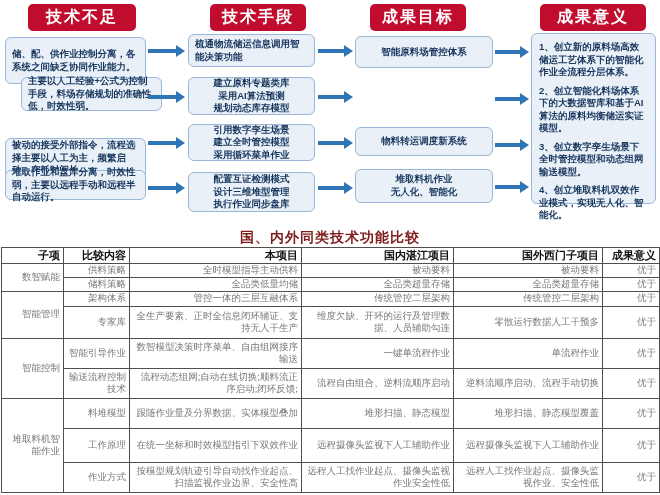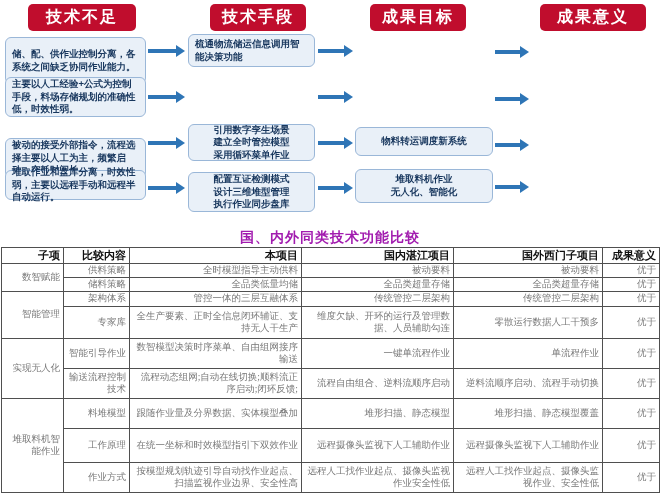--- a/index.html
+++ b/index.html
@@ -21,57 +21,67 @@
         border-radius:6px;color:var(--navy);font-weight:bold;font-size:9.5px;
         line-height:1.32;padding:7px 7px 4px 7px;}
   .bigbox p{margin-bottom:6px;}
   .arrow{position:absolute;height:12px;}
   .arrow::before{content:"";position:absolute;left:0;right:8px;top:4px;height:4px;background:var(--blue);}
   .arrow::after{content:"";position:absolute;right:0;top:0;width:0;height:0;
         border-left:9px solid var(--blue);border-top:6px solid transparent;border-bottom:6px solid transparent;}
 
   
   .tbl-title{position:absolute;left:0;top:229px;width:660px;text-align:center;
-        font-size:14px;font-weight:bold;color:#a21caf;letter-spacing:1px;}
+        font-size:14px;font-weight:bold;color:#7f1d1d;letter-spacing:1px;}
   table.cmp{position:absolute;left:1px;top:247px;width:658px;border-collapse:collapse;
         table-layout:fixed;border:1.5px solid #2f2f2f;}
   table.cmp th,table.cmp td{border:1px solid #4f4f4f;text-align:right;vertical-align:middle;
         padding:0 3px;overflow:hidden;}
   table.cmp th{font-size:11px;font-weight:bold;color:#101010;font-family:"Liberation Sans",sans-serif;}
   table.cmp td{font-size:9.5px;color:#787878;font-family:"Liberation Serif",serif;line-height:1.25;}
   tr.h16{height:16px}tr.h14{height:14px}tr.h15{height:15px}tr.h32{height:32px}
   tr.h30{height:30px}tr.h34{height:34px}
 </style>
 </head>
 <body>
 
 <div class="stage">
 
   <div class="rhdr" style="left:28px;width:108px">技术不足</div>
   <div class="rhdr" style="left:210px;width:96px">技术手段</div>
   <div class="rhdr" style="left:370px;width:96px">成果目标</div>
   <div class="rhdr" style="left:540px;width:106px">成果意义</div>
 
   <div class="fbox" style="left:5px;width:141px;top:37px;height:47px">储、配、供作业控制分离，各系统之间缺乏协同作业能力。</div>
-  <div class="fbox" style="left:5px;width:141px;top:77px;height:40px">主要以人工经验+公式为控制手段，料场存储规划的准确性低，时效性弱。</div>
+  <div class="fbox" style="left:21px;width:141px;top:77px;height:34px">主要以人工经验+公式为控制手段，料场存储规划的准确性低，时效性弱。</div>
   <div class="fbox" style="left:5px;width:141px;top:138px;height:40px">被动的接受外部指令，流程选择主要以人工为主，频繁启动，空耗时间长。</div>
   <div class="fbox" style="left:5px;width:141px;top:170px;height:30px">堆取作业和盘库分离，时效性弱，主要以远程手动和远程半自动运行。</div>
 
   <div class="fbox" style="left:188px;width:127px;top:34px;height:33px">梳通物流储运信息调用智能决策功能</div>
+  <div class="fbox center" style="left:188px;width:127px;top:77px;height:38px">建立原料专题类库
+采用AI算法预测
+规划动态库存模型</div>
   <div class="fbox center" style="left:188px;width:127px;top:124px;height:37px">引用数字孪生场景
 建立全时管控模型
 采用循环菜单作业</div>
   <div class="fbox center" style="left:188px;width:127px;top:172px;height:40px">配置互证检测模式
 设计三维堆型管理
 执行作业同步盘库</div>
 
+  <div class="fbox center" style="left:355px;width:138px;top:36px;height:32px">智能原料场管控体系</div>
   <div class="fbox center" style="left:355px;width:138px;top:127px;height:29px">物料转运调度新系统</div>
   <div class="fbox center" style="left:355px;width:138px;top:169px;height:34px">堆取料机作业
 无人化、智能化</div>
 
+  <div class="bigbox" style="left:531px;width:125px;top:33px;height:171px">
+    <p>1、创立新的原料场高效储运工艺体系下的智能化作业全流程分层体系。</p>
+    <p>2、创立智能化料场体系下的大数据智库和基于AI算法的原料均衡储运实证模型。</p>
+    <p>3、创立数字孪生场景下全时管控模型和动态组网输送模型。</p>
+    <p>4、创立堆取料机双效作业模式，实现无人化、智能化。</p>
+  </div>
 
   <div class="arrow" style="left:148px;width:37px;top:45px"></div>
   <div class="arrow" style="left:148px;width:37px;top:91px"></div>
   <div class="arrow" style="left:148px;width:37px;top:137px"></div>
   <div class="arrow" style="left:148px;width:37px;top:182px"></div>
 
   <div class="arrow" style="left:318px;width:35px;top:45px"></div>
   <div class="arrow" style="left:318px;width:35px;top:91px"></div>
   <div class="arrow" style="left:318px;width:35px;top:137px"></div>
   <div class="arrow" style="left:318px;width:35px;top:182px"></div>
@@ -125,21 +135,21 @@
       <td>优于</td>
     </tr>
     <tr class="h32">
       <td>专家库</td>
       <td>全生产要素、正时全信息闭环辅证、支持无人干生产</td>
       <td>维度欠缺、开环的运行及管理数据、人员辅助勾连</td>
       <td>零散运行数据人工干预多</td>
       <td>优于</td>
     </tr>
     <tr class="h30">
-      <td rowspan="2">实现无人化</td>
+      <td rowspan="2">智能控制</td>
       <td>智能引导作业</td>
       <td>数智模型决策时序菜单、自由组网接序输送</td>
       <td>一键单流程作业</td>
       <td>单流程作业</td>
       <td>优于</td>
     </tr>
     <tr class="h30">
       <td>输送流程控制技术</td>
       <td>流程动态组网;自动在线切换;顺料流正序启动;闭环反馈;</td>
       <td>流程自由组合、逆料流顺序启动</td>

